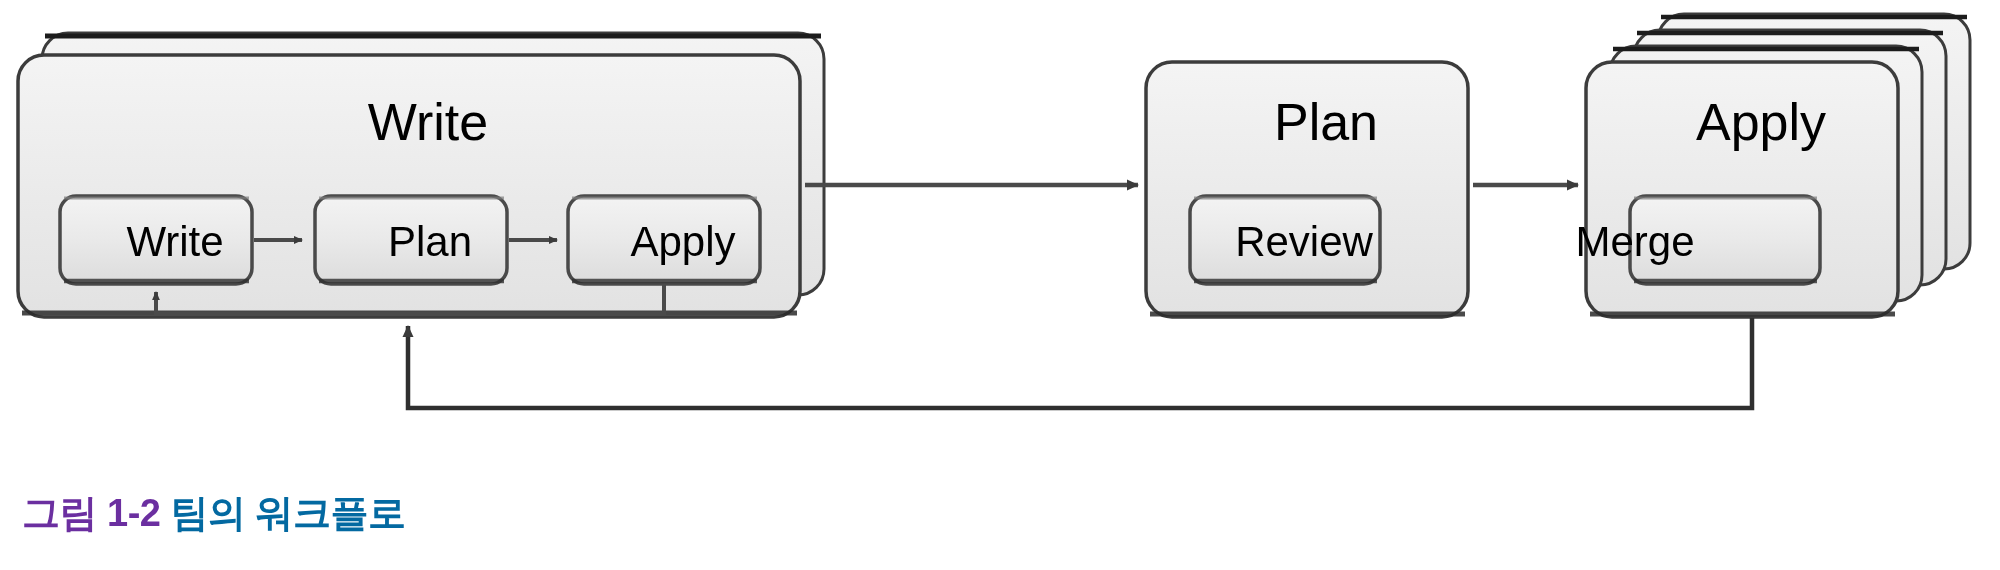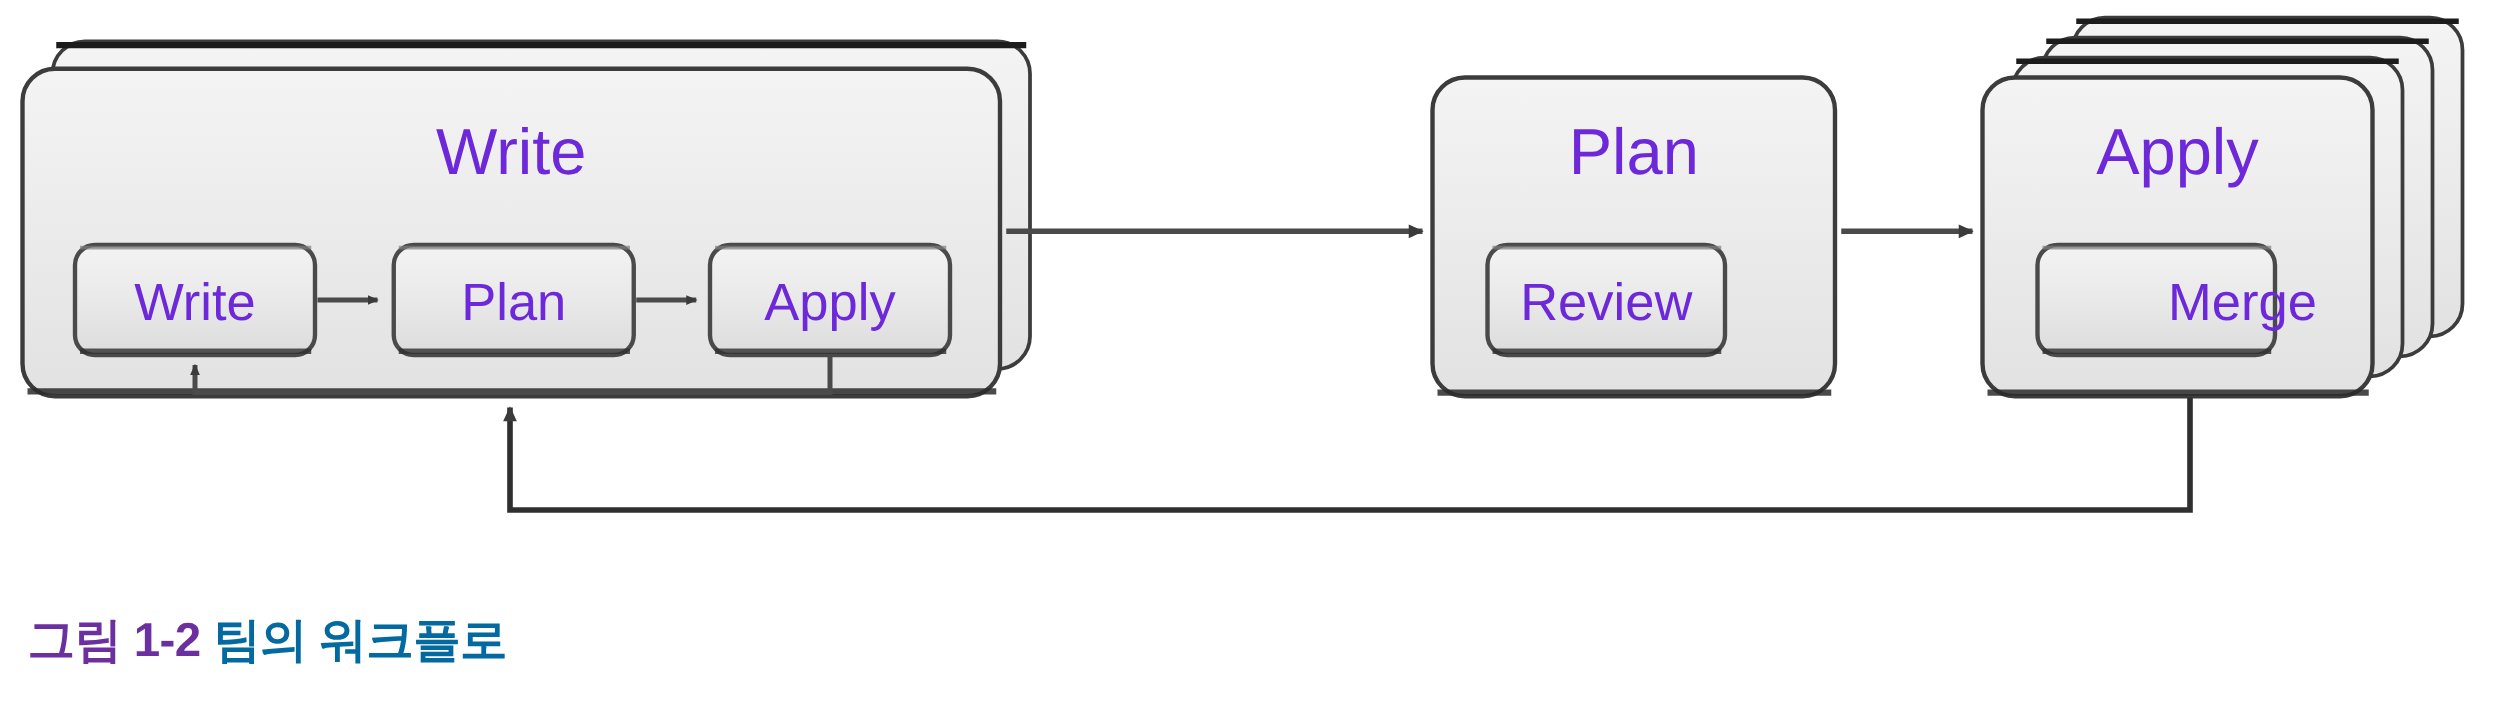--- a/index.html
+++ b/index.html
@@ -46,24 +46,25 @@
     color: #6b2fa0;
   }
   #figure-caption .cap-text {
     color: #0369a1;
     font-weight: bold;
   }
 
   
   .lbl {
     position: absolute;
-    color: #6d28d9;
+    color: #000000;
     white-space: nowrap;
     text-align: center;
     pointer-events: none;
+    margin-left: 19px;
   }
   .group-title {
     font-size: 52px;
     font-weight: normal;
   }
   .node-label {
     font-size: 42px;
     font-weight: normal;
   }
 </style>
@@ -167,16 +168,16 @@
 
   <div class="lbl group-title" style="left:18px; top:92px; width:782px;">Write</div>
   <div class="lbl node-label" style="left:60px; top:218px; width:192px;">Write</div>
   <div class="lbl node-label" style="left:315px; top:218px; width:192px;">Plan</div>
   <div class="lbl node-label" style="left:568px; top:218px; width:192px;">Apply</div>
 
   <div class="lbl group-title" style="left:1146px; top:92px; width:322px;">Plan</div>
   <div class="lbl node-label" style="left:1190px; top:218px; width:190px;">Review</div>
 
   <div class="lbl group-title" style="left:1586px; top:92px; width:312px;">Apply</div>
-  <div class="lbl node-label" style="left:1716px; top:218px; width:156px;">Merge</div>
+  <div class="lbl node-label" style="left:1538px; top:218px; width:156px;">Merge</div>
 </div>
 
 <div id="figure-caption"><span class="cap-num">그림 1-2</span><span class="cap-text"> 팀의 워크플로</span></div>
 
 </body></html>

